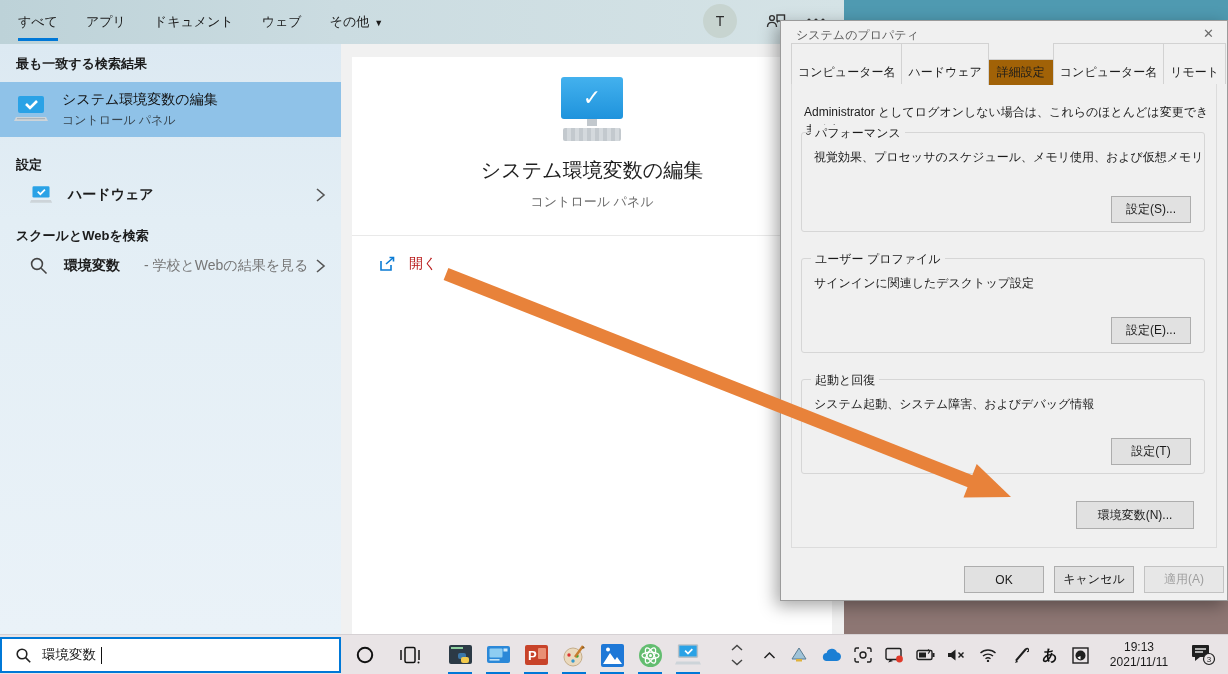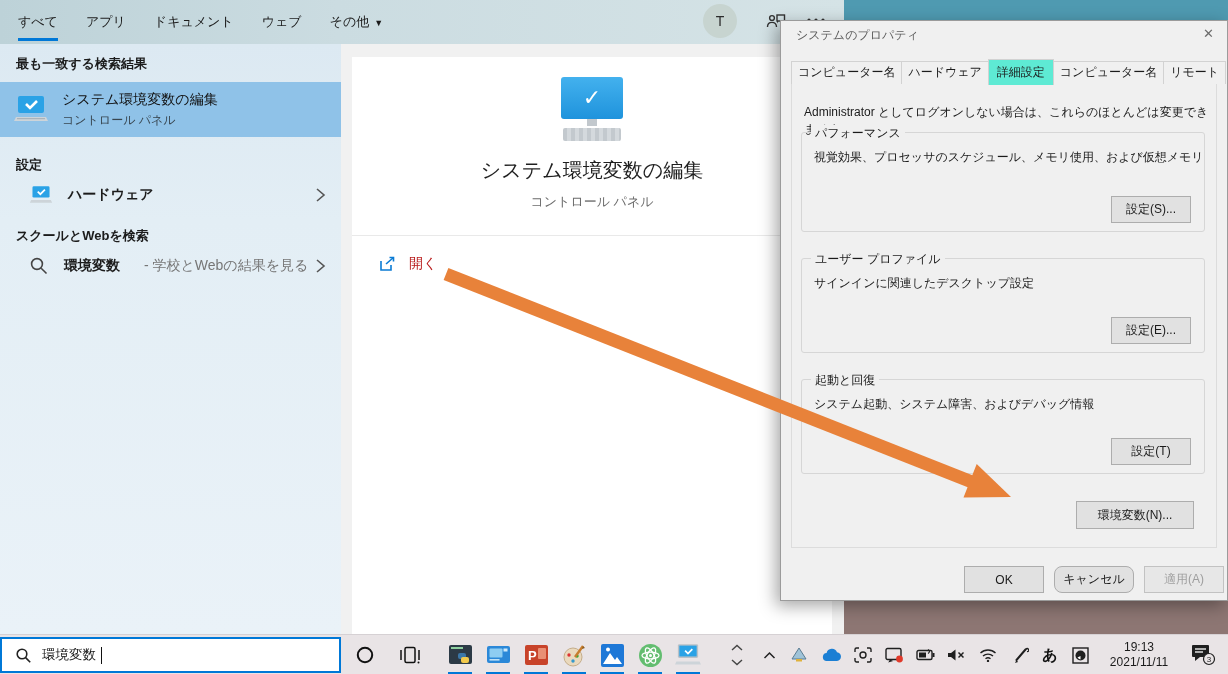--- a/index.html
+++ b/index.html
@@ -49,37 +49,37 @@
   .open-row { display:flex; align-items:center; padding:19px 0 0 27px; }
   .open-row .lbl { font-size:14px; color:#b91c1c; margin-left:13px; }
 
   
   .sysprops { position:absolute; left:780px; top:20px; width:448px; height:581px;
               background:#f0f0f0; border:1px solid #9b9b9b; box-shadow:-4px 5px 16px rgba(0,0,0,.35); }
   .dlg-title { height:26px; line-height:28px; padding-left:15px; font-size:12px; color:#5c5c5c; }
   .dlg-close { position:absolute; right:13px; top:5px; font-size:13px; color:#6b6b6b; cursor:default; }
   .dlg-tabs { position:absolute; left:10px; top:43px; display:flex; align-items:flex-end; height:20px; z-index:2; }
   .dtab { font-size:12px; color:#1b1b1b; background:#f0f0f0; border:1px solid #d2d2d2; border-bottom:none;
-          padding:2px 6px 3px; margin-right:-1px; white-space:nowrap; }
-  .dtab.active { background:#5eead4; padding:4px 8px 4px; position:relative; top:1px; z-index:3; }
+          padding:20px 6px 3px; margin-right:-1px; white-space:nowrap; }
+  .dtab.active { background:#a16207; padding:4px 8px 4px; position:relative; top:1px; z-index:3; }
   .page-box { position:absolute; left:10px; right:10px; top:61px; height:466px;
               border:1px solid #dcdcdc; background:#f0f0f0; }
   .admin-note { position:absolute; left:23px; top:83px; font-size:12px; color:#1b1b1b; width:410px; }
   .grp { position:absolute; left:20px; right:22px; border:1px solid #d6d6d6; border-radius:3px; }
   .grp-1 { top:111px; height:100px; }
   .grp-2 { top:237px; height:95px; }
   .grp-3 { top:358px; height:95px; }
   .grp-legend { position:absolute; top:-8px; left:9px; background:#f0f0f0; padding:0 4px; font-size:12px; color:#1b1b1b; }
   .grp-desc { padding:16px 0 0 12px; font-size:12px; color:#1b1b1b; }
   .win-btn { background:#e1e1e1; border:1px solid #adadad; font-size:12px; color:#1b1b1b;
              text-align:center; font-family:inherit; cursor:default; }
   .grp-btn { position:absolute; right:13px; bottom:8px; width:80px; height:27px; }
   .env-btn { position:absolute; left:295px; top:480px; width:118px; height:28px; }
   .btm-btn { position:absolute; top:545px; width:80px; height:27px; }
-  .btn-ok { left:183px; } .btn-cancel { left:273px;border-radius:8px; }
+  .btn-ok { left:183px; } .btn-cancel { left:273px; }
   .btn-apply { left:363px; background:#e7e7e7; border-color:#c2c2c2; color:#9e9e9e; }
 
   
   .taskbar { position:absolute; left:0; top:634px; width:1228px; height:40px;
              background:#e9e4e6; border-top:1px solid #d6d1d4; }
   .tb-search { position:absolute; left:0; top:2px; width:341px; height:36px; background:#fff;
                border:2px solid #0078d7; display:flex; align-items:center; padding-left:13px; }
   .tb-search input { border:none; outline:none; font-size:13.5px; color:#1b1b1b; margin-left:10px;
                      width:250px; font-family:inherit; background:transparent; }
   .caret-bar { width:1px; height:17px; background:#111; margin-left:-249px; position:relative; left:58px; }

